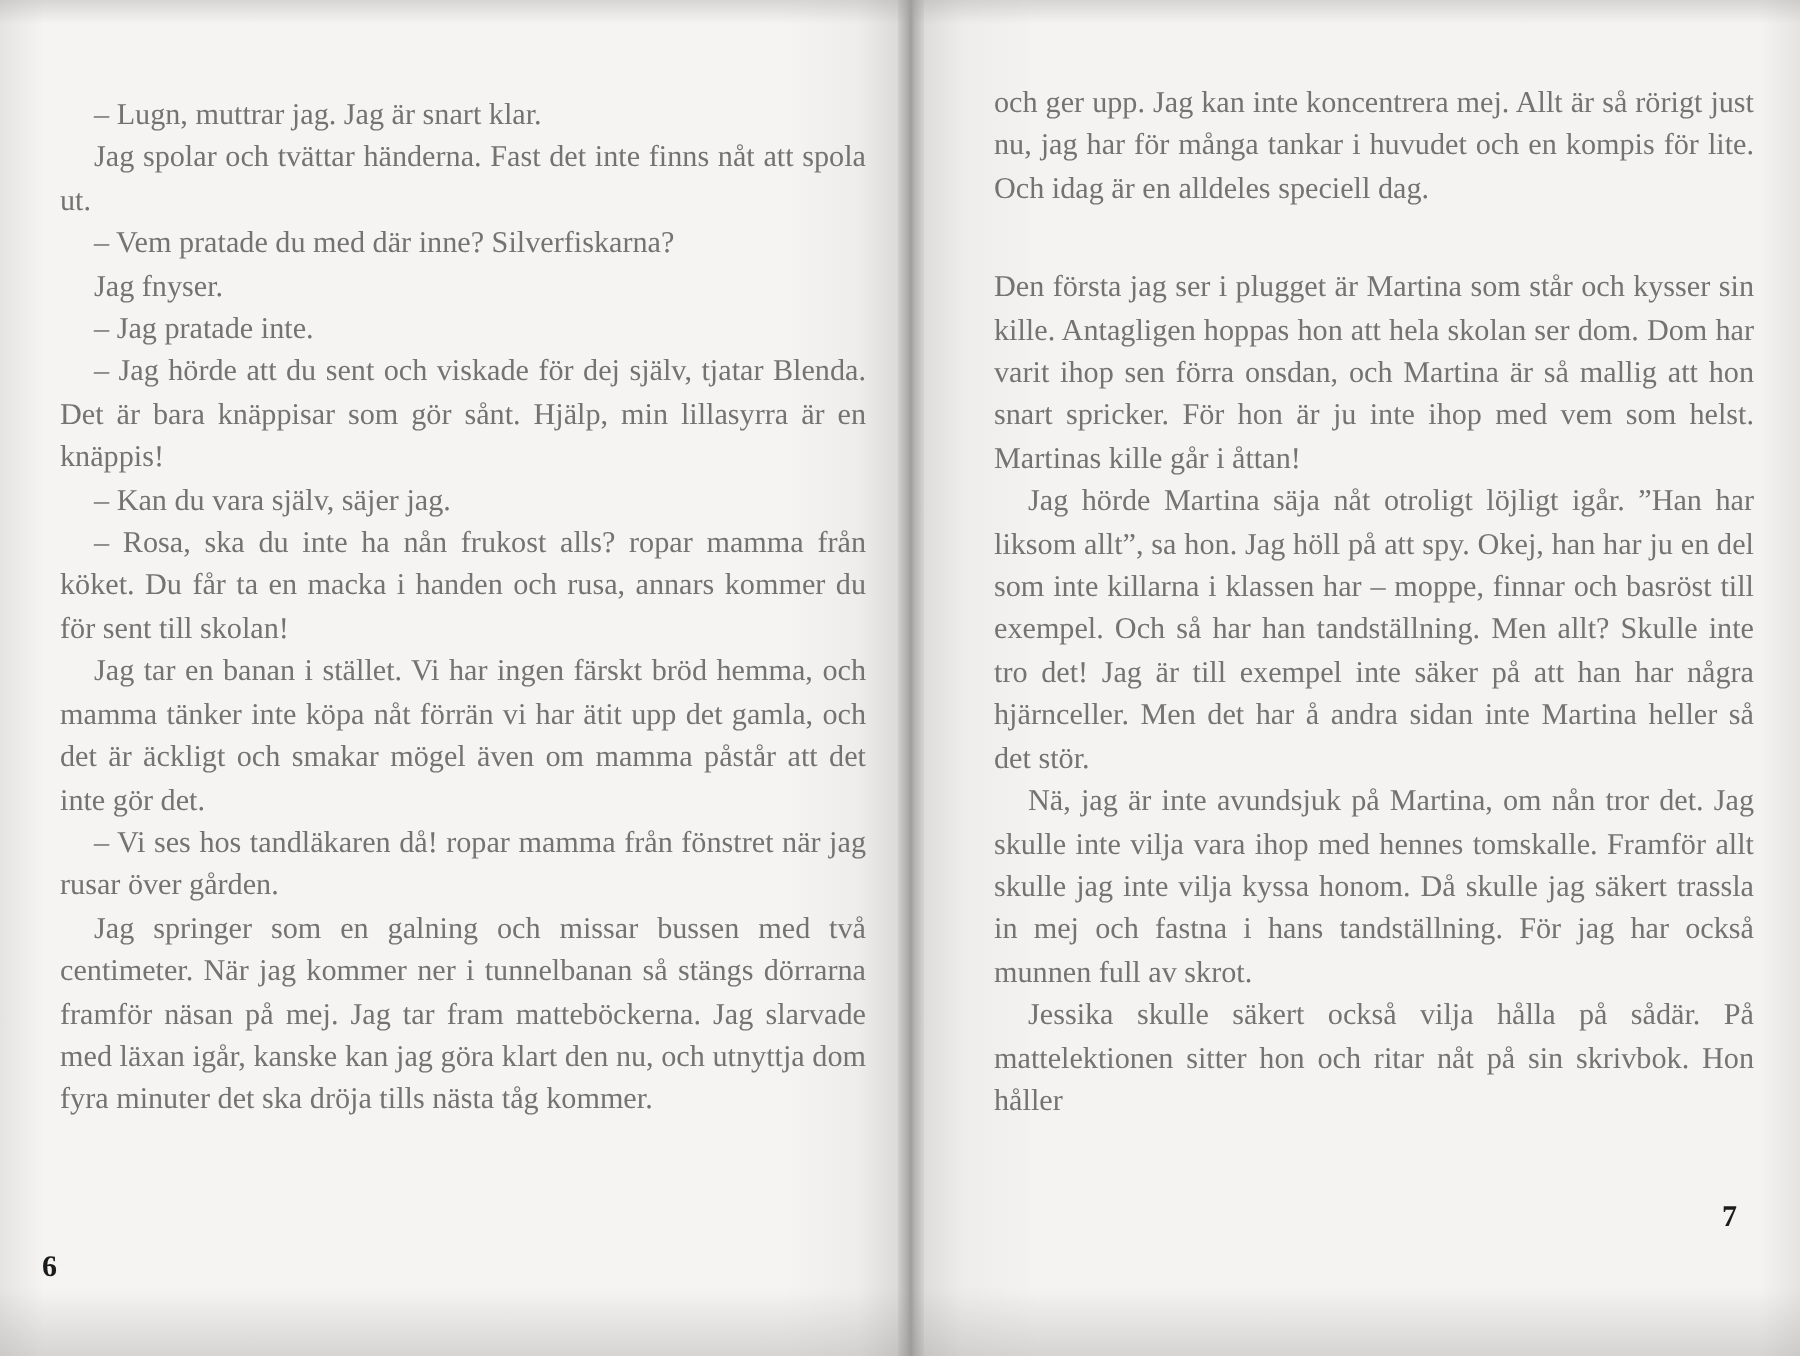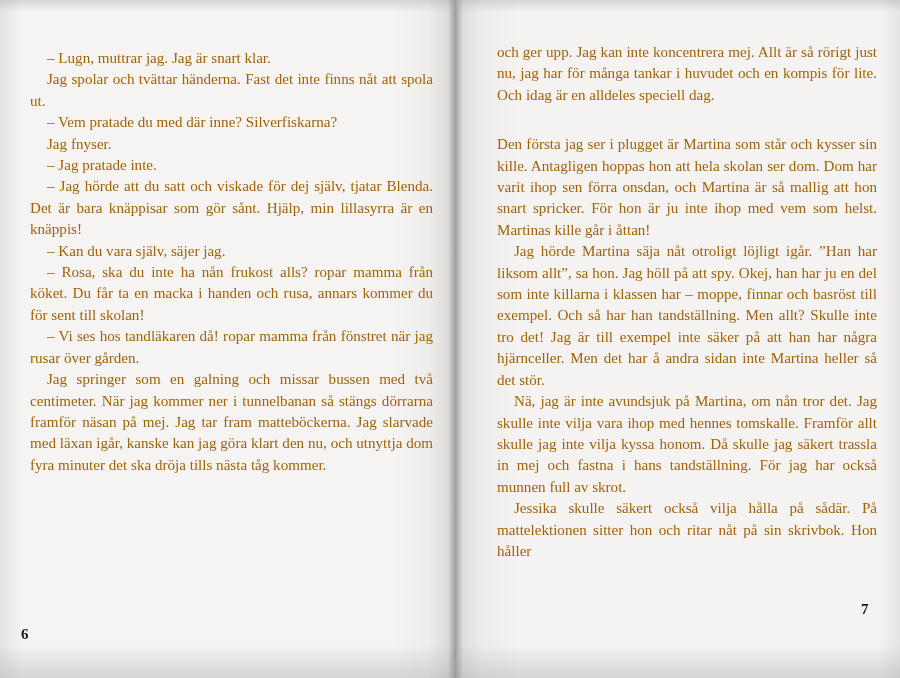--- a/index.html
+++ b/index.html
@@ -63,21 +63,21 @@
   .edge-bottom {
     position: absolute;
     left: 0; bottom: 0; width: 900px; height: 34px;
     background: linear-gradient(to top, rgba(150,148,145,0.32), rgba(255,255,255,0));
   }
 
   .text-col {
     position: absolute;
     font-size: 15.1px;
     line-height: 21.4px;
-    color: #a16207;
+    color: #737373;
     text-align: justify;
     text-justify: inter-word;
     -webkit-hyphens: none;
     hyphens: none;
   }
   .col-left {
     left: 30px;
     top: 48px;
     width: 403px;
   }
@@ -121,23 +121,24 @@
   <div class="gutter"></div>
   <div class="edge-top"></div>
   <div class="edge-bottom"></div>
 
   <div class="text-col col-left">
     <p class="indent">– Lugn, muttrar jag. Jag är snart klar.</p>
     <p class="indent">Jag spolar och tvättar händerna. Fast det inte finns nåt att spola ut.</p>
     <p class="indent">– Vem pratade du med där inne? Silverfiskarna?</p>
     <p class="indent">Jag fnyser.</p>
     <p class="indent">– Jag pratade inte.</p>
-    <p class="indent">– Jag hörde att du satt och viskade för dej själv, tjatar Blenda. Det är bara knäppisar som gör sånt. Hjälp, min lillasyrra är en knäppis!</p>
+    <p class="indent">– Jag hörde att du sent och viskade för dej själv, tjatar Blenda. Det är bara knäppisar som gör sånt. Hjälp, min lillasyrra är en knäppis!</p>
     <p class="indent">– Kan du vara själv, säjer jag.</p>
     <p class="indent">– Rosa, ska du inte ha nån frukost alls? ropar mamma från köket. Du får ta en macka i handen och rusa, annars kommer du för sent till skolan!</p>
+    <p class="indent">Jag tar en banan i stället. Vi har ingen färskt bröd hemma, och mamma tänker inte köpa nåt förrän vi har ätit upp det gamla, och det är äckligt och smakar mögel även om mamma påstår att det inte gör det.</p>
     <p class="indent">– Vi ses hos tandläkaren då! ropar mamma från fönstret när jag rusar över gården.</p>
     <p class="indent">Jag springer som en galning och missar bussen med två centimeter. När jag kommer ner i tunnelbanan så stängs dörrarna framför näsan på mej. Jag tar fram matteböckerna. Jag slarvade med läxan igår, kanske kan jag göra klart den nu, och utnyttja dom fyra minuter det ska dröja tills nästa tåg kommer.</p>
   </div>
 
   <div class="text-col col-right">
     <p>och ger upp. Jag kan inte koncentrera mej. Allt är så rörigt just nu, jag har för många tankar i huvudet och en kompis för lite. Och idag är en alldeles speciell dag.</p>
     <p class="space-before">Den första jag ser i plugget är Martina som står och kysser sin kille. Antagligen hoppas hon att hela skolan ser dom. Dom har varit ihop sen förra onsdan, och Martina är så mallig att hon snart spricker. För hon är ju inte ihop med vem som helst. Martinas kille går i åttan!</p>
     <p class="indent">Jag hörde Martina säja nåt otroligt löjligt igår. ”Han har liksom allt”, sa hon. Jag höll på att spy. Okej, han har ju en del som inte killarna i klassen har – moppe, finnar och basröst till exempel. Och så har han tandställning. Men allt? Skulle inte tro det! Jag är till exempel inte säker på att han har några hjärnceller. Men det har å andra sidan inte Martina heller så det stör.</p>
     <p class="indent">Nä, jag är inte avundsjuk på Martina, om nån tror det. Jag skulle inte vilja vara ihop med hennes tomskalle. Framför allt skulle jag inte vilja kyssa honom. Då skulle jag säkert trassla in mej och fastna i hans tandställning. För jag har också munnen full av skrot.</p>
     <p class="indent">Jessika skulle säkert också vilja hålla på sådär. På mattelektionen sitter hon och ritar nåt på sin skrivbok. Hon håller</p>

